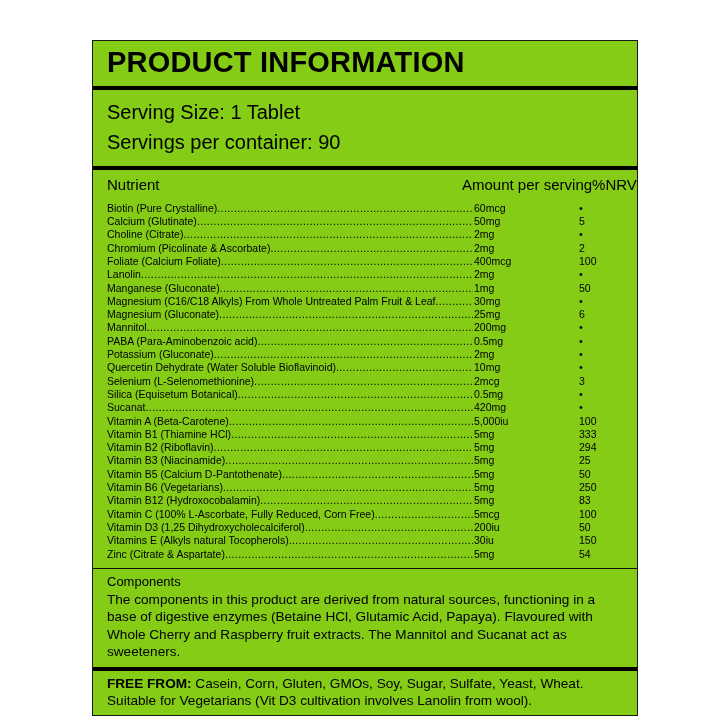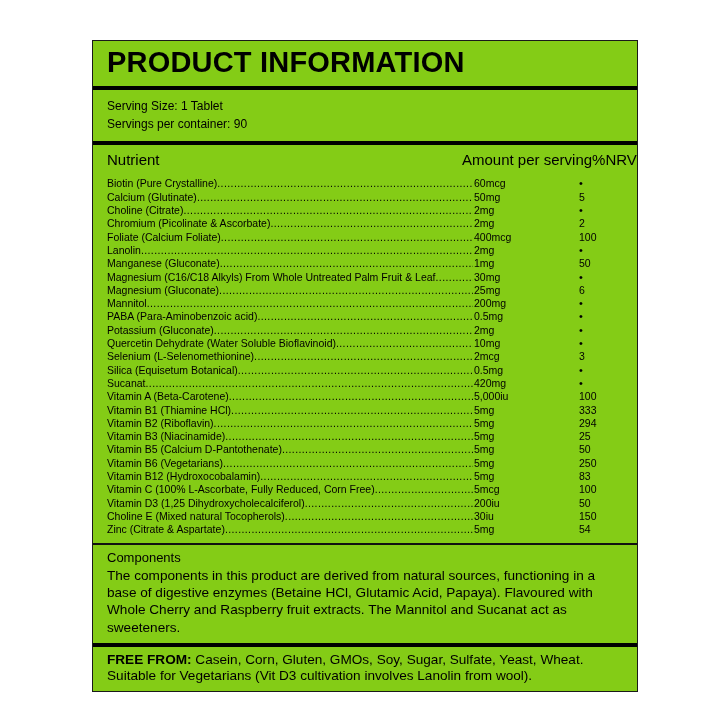--- a/index.html
+++ b/index.html
@@ -52,21 +52,21 @@
     padding: 7px 14px 8px 14px;
   }
   .serving-col {
     width: 300px;
     flex: 0 0 300px;
   }
   .legend-col {
     flex: 1 1 auto;
   }
   .serving-line {
-    font-size: 12px;
+    font-size: 20px;
     line-height: 1.52;
     white-space: nowrap;
   }
   .legend-line {
     font-size: 14.5px;
     line-height: 1.52;
     white-space: nowrap;
   }
   .legend-line .small {
     font-size: 12.2px;
@@ -388,21 +388,21 @@
         <div class="nrow">
           <div class="n-name-wrap">
             <span class="n-name">Vitamin D3 (1,25 Dihydroxycholecalciferol)</span>
             <span class="n-leader">..................................................................................................................</span>
           </div>
           <div class="n-amount">200iu</div>
           <div class="n-nrv">50</div>
         </div>
         <div class="nrow">
           <div class="n-name-wrap">
-            <span class="n-name">Choline E (Mixed natural Tocopherols)</span>
+            <span class="n-name">Vitamins E (Alkyls natural Tocopherols)</span>
             <span class="n-leader">..................................................................................................................</span>
           </div>
           <div class="n-amount">30iu</div>
           <div class="n-nrv">150</div>
         </div>
         <div class="nrow">
           <div class="n-name-wrap">
             <span class="n-name">Zinc (Citrate &amp; Aspartate)</span>
             <span class="n-leader">..................................................................................................................</span>
           </div>

